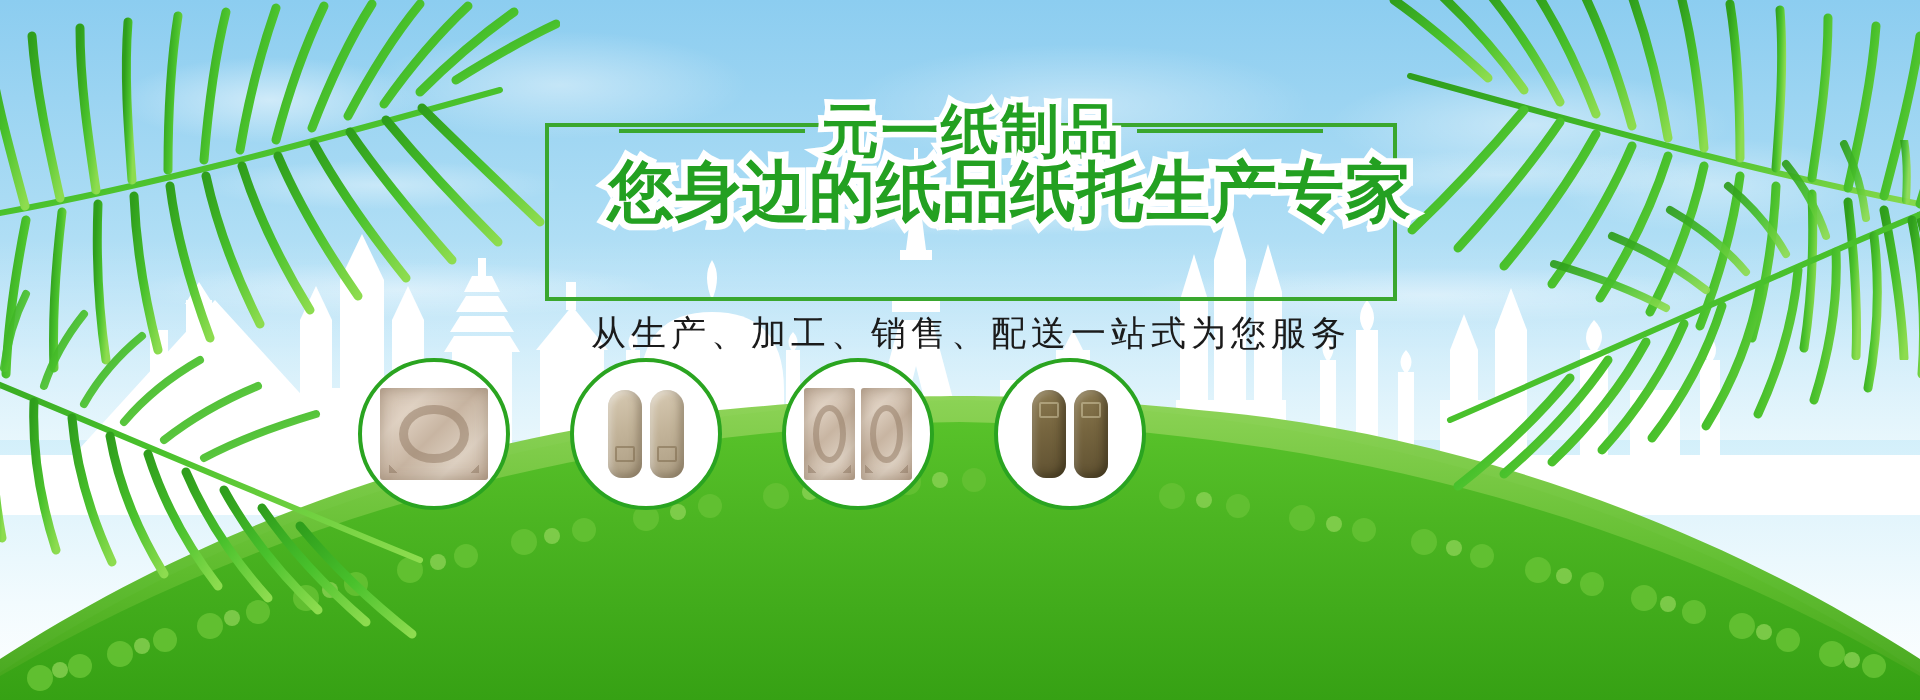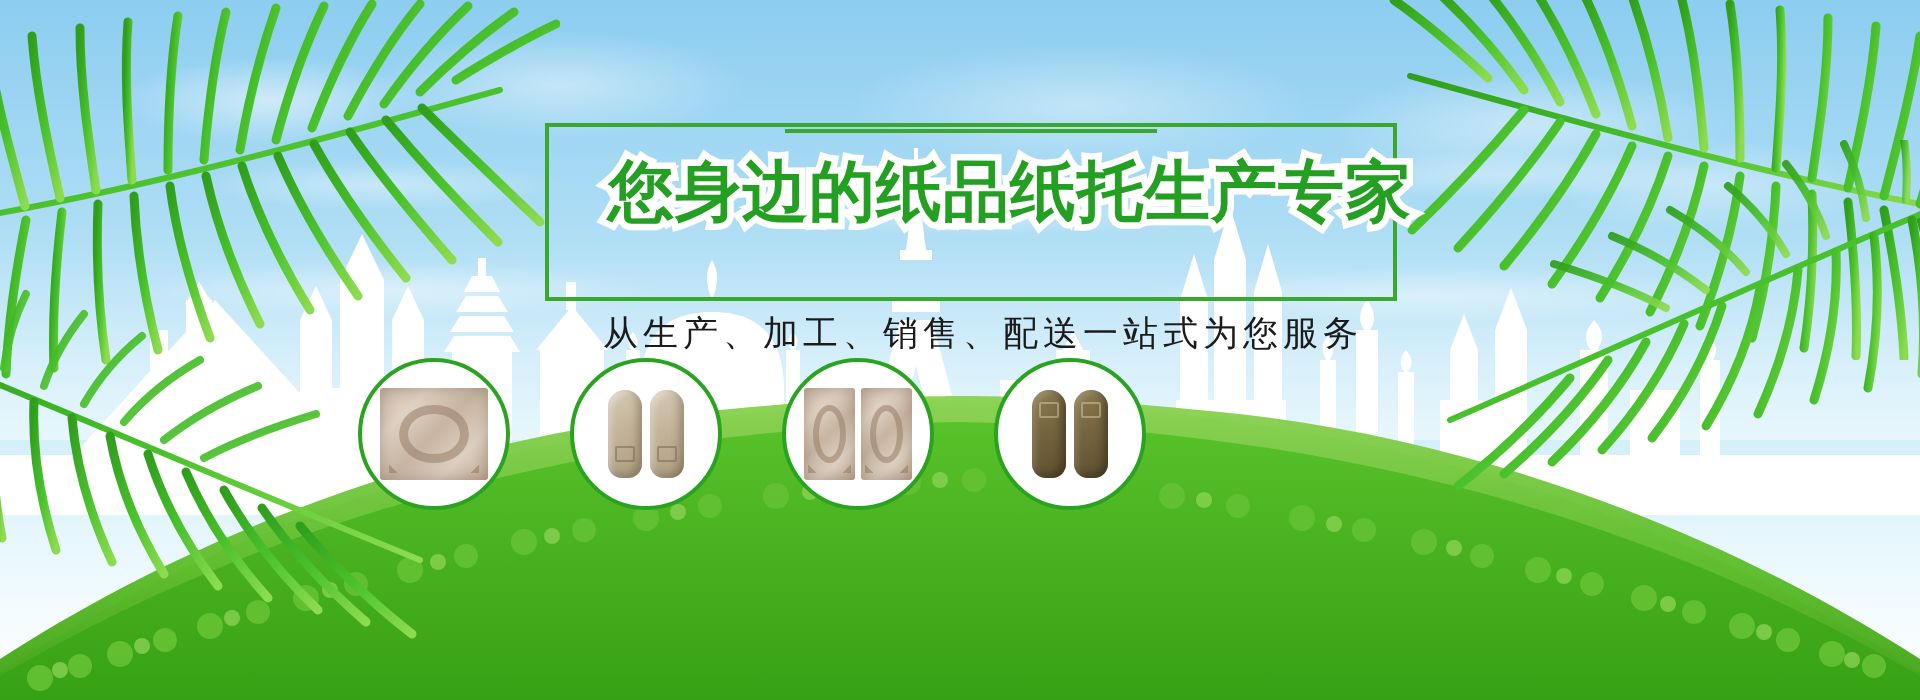--- a/index.html
+++ b/index.html
@@ -130,21 +130,21 @@
     line-height: 1.06;
     white-space: nowrap;
     -webkit-text-stroke: 13px #ffffff;
     paint-order: stroke fill;
     z-index: 3;
     padding-left: 39px;
   }
 
   .tagline {
     position: absolute;
-    left: 12px;
+    left: 0;
     top: 215px;
     width: 852px;
     text-align: center;
     font-size: 35px;
     color: #1b1b1b;
     letter-spacing: 5px;
     white-space: nowrap;
     font-family: "DejaVu Serif", "Liberation Serif", serif;
   }
 
@@ -541,20 +541,21 @@
       </g>
     </g>
   </svg>
 
   <div id="text-block">
 
     <div id="frame-box"></div>
 
     <div class="headline-row">
       <span class="rule" id="rule-left"></span>
+      <span class="title-main">元一纸制品</span>
       <span class="rule" id="rule-right"></span>
     </div>
 
     <div class="title-sub">您身边的纸品纸托生产专家</div>
 
     <div class="tagline">从生产、加工、销售、配送一站式为您服务</div>
   </div>
 
   <div class="product-circle" style="left:358px; top:358px;">
     <div class="product-inner">

